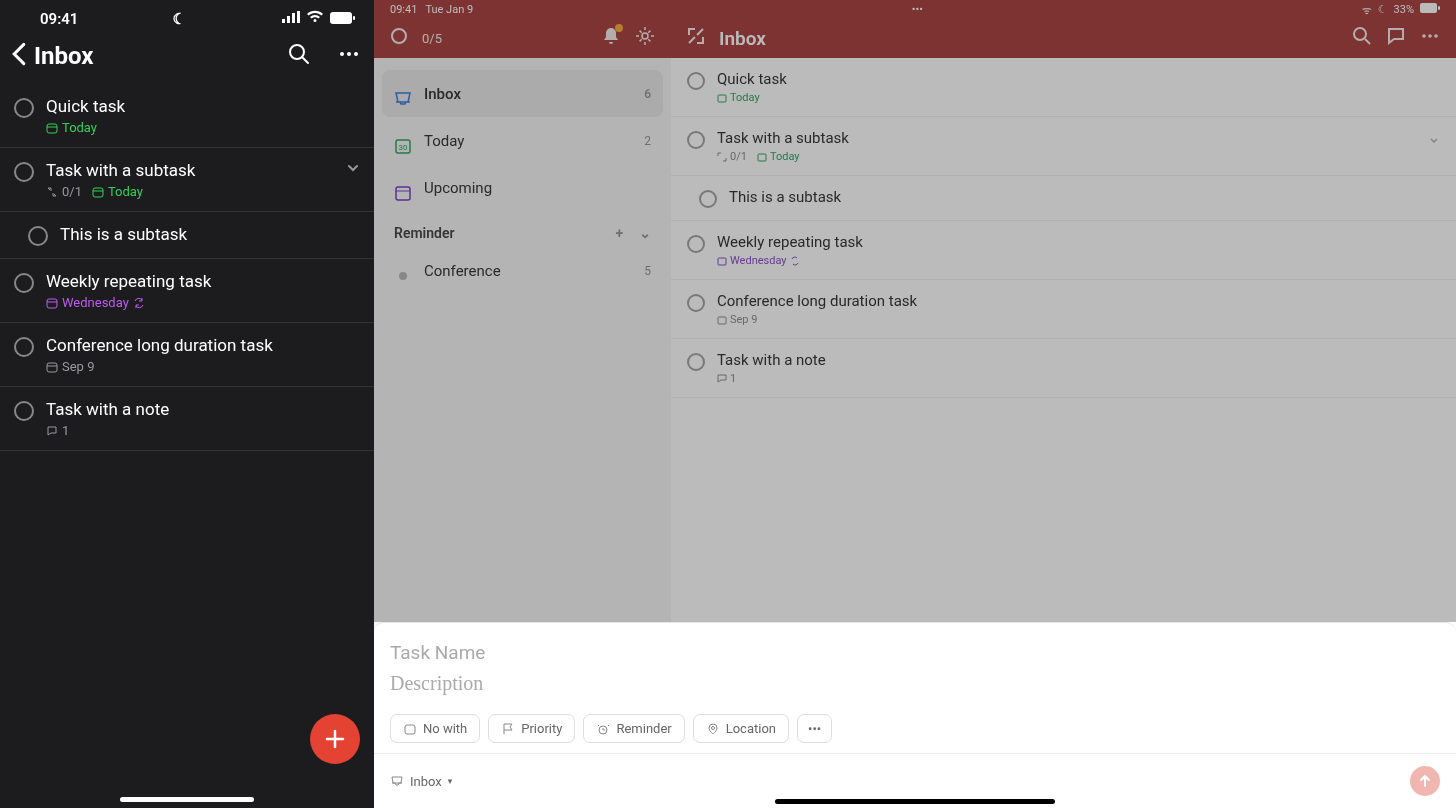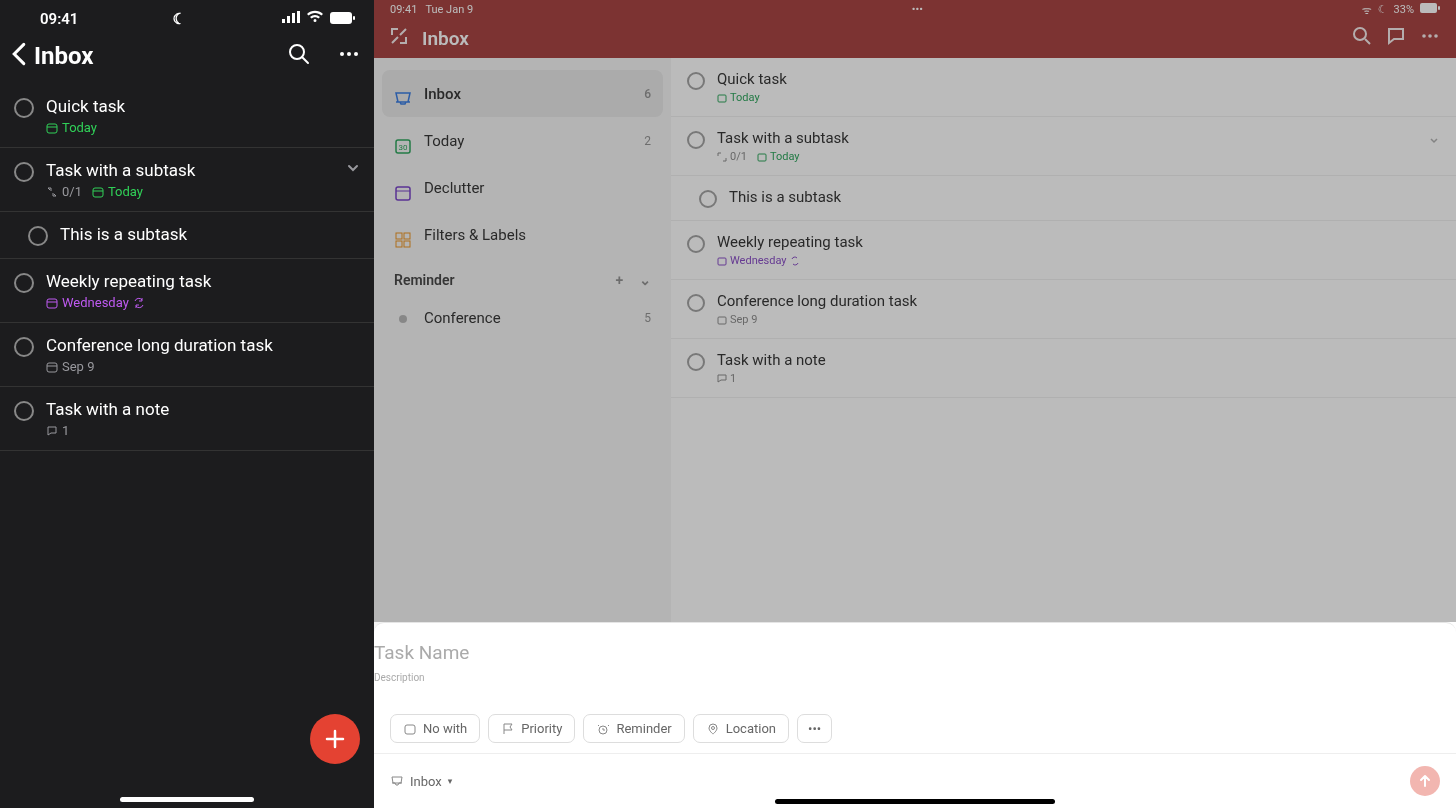--- a/index.html
+++ b/index.html
@@ -52,43 +52,43 @@
 .tablet .body { flex: 1; display: flex; background: #fff; position: relative; }
 .tablet .sidebar { width: 297px; background: #f5f5f5; padding: 12px 8px; }
 .tablet .side-item {
   display: flex; align-items: center; gap: 12px; padding: 9px 12px;
   border-radius: 8px; font-size: 15px; color: #202020;
 }
 .tablet .side-item.active { background: #e6e6e6; font-weight: 500; }
 .tablet .side-item .badge { margin-left: auto; color: #888; font-size: 12px; }
 .tablet .side-section { display: flex; align-items: center; padding: 14px 12px 6px; font-size: 14px; font-weight: 600; color: #333; }
 .tablet .side-section .acts { margin-left: auto; display: flex; gap: 16px; color: #888; }
-.tablet .side-icon { width: 18px; height: 18px; display: inline-flex; justify-content: center; margin-top: 11px; }
+.tablet .side-icon { width: 18px; height: 18px; display: inline-flex; align-items: center; justify-content: center; margin-top: 11px; }
 
 .tablet .main { flex: 1; background: #fff; }
 .tablet .t-task { display: flex; align-items: flex-start; gap: 12px; padding: 12px 16px; border-bottom: 1px solid #eee; }
 .tablet .t-circle { width: 18px; height: 18px; border: 2px solid #999; border-radius: 50%; margin-top: 2px; }
 .tablet .t-body { flex: 1; }
 .tablet .t-title { font-size: 15px; color: #202020; }
 .tablet .t-meta { display: flex; gap: 10px; margin-top: 3px; font-size: 11px; align-items: center; }
 .tablet .t-meta .today { color: #169c4b; display:flex;align-items:center;gap:3px;}
 .tablet .t-meta .wed { color: #7d3ac1; display:flex;align-items:center;gap:3px;}
 .tablet .t-meta .gray { color: #808080; display:flex;align-items:center;gap:3px;}
 .tablet .t-sub { padding-left: 28px; }
 .tablet .t-chev { color: #aaa; margin-top: 3px; }
 
 .tablet .compose {
   position: absolute; left: 0; right: 0; bottom: 0; background: #fff;
   border-top: 1px solid #e5e5e5; height: 186px; z-index: 10;
   border-radius: 10px 10px 0 0;
   display: flex; flex-direction: column;
 }
-.tablet .compose-top { padding: 18px 0 8px; flex: 1; }
+.tablet .compose-top { padding: 18px 16px 8px; flex: 1; }
 .tablet .compose .tname { font-size: 19px; color: #aaa; margin-bottom: 8px; }
-.tablet .compose .tdesc { font-size: 10px; color: #aaa; }
+.tablet .compose .tdesc { font-size: 20px; color: #aaa; font-family: Liberation Serif, serif; }
 .tablet .compose-pills { display: flex; gap: 8px; padding: 0 16px 10px; }
 .tablet .pill {
   display: flex; align-items: center; gap: 6px; padding: 6px 12px;
   border: 1px solid #ddd; border-radius: 7px; font-size: 13px; color: #666;
 }
 .tablet .compose-footer {
   border-top: 1px solid #eee; padding: 12px 16px; display: flex;
   align-items: center;
 }
 .tablet .proj-chip { display: flex; align-items: center; gap: 6px; font-size: 13px; color: #666; }
@@ -291,20 +291,41 @@
       <span>
         <svg width="20" height="10" viewBox="0 0 20 10">
             <rect x="0" y="0" width="17" height="10" rx="2" fill="#fff"></rect>
             <rect x="18" y="3" width="2" height="4" rx="1" fill="#fff"></rect>
           </svg>
       </span>
     </span>
   </div>
 
   <div class="topbar">
+    <div class="topbar-left">
+      <span class="icon-btn">
+        <svg width="18" height="18" viewBox="0 0 18 18">
+            <circle cx="9" cy="9" r="7" stroke="#fff" stroke-width="2" fill="none"></circle>
+          </svg>
+      </span>
+      <span class="count">0/5</span>
+      <span class="spacer"></span>
+      <span class="icon-btn" style="position:relative">
+        <svg width="20" height="20" viewBox="0 0 20 20">
+            <path d="M10 2a5 5 0 015 5v4l2 3H3l2-3V7a5 5 0 015-5zm-2 14h4a2 2 0 01-4 0z" fill="#fff"></path>
+          </svg>
+        <span style="position:absolute;top:-2px;right:-2px;width:8px;height:8px;background:#ffb020;border-radius:50%"></span>
+      </span>
+      <span class="icon-btn">
+        <svg width="20" height="20" viewBox="0 0 20 20">
+            <circle cx="10" cy="10" r="3" stroke="#fff" stroke-width="1.5" fill="none"></circle>
+            <path d="M10 1v3m0 12v3m9-9h-3M4 10H1m14.4-5.4l-2.1 2.1M6.7 13.3l-2.1 2.1m0-10.8l2.1 2.1m6.6 6.6l2.1 2.1" stroke="#fff" stroke-width="1.5"></path>
+          </svg>
+      </span>
+    </div>
     <div class="topbar-right">
       <span class="icon-btn">
         <svg width="18" height="18" viewBox="0 0 18 18">
             <path d="M2 8V2h6M10 16h6v-6M8 10l-6 6m8-8l6-6" stroke="#fff" stroke-width="2" fill="none"></path>
           </svg>
       </span>
       <span class="title">Inbox</span>
       <span class="spacer"></span>
       <span class="icon-btn">
         <svg width="20" height="20" viewBox="0 0 20 20">
@@ -348,32 +369,21 @@
         <span>Today</span>
         <span class="badge">2</span>
       </div>
       <div class="side-item">
         <span class="side-icon">
             <svg width="18" height="18" viewBox="0 0 18 18">
               <rect x="2" y="3" width="14" height="13" rx="2" stroke="#692ec2" stroke-width="1.5" fill="none"></rect>
               <line x1="2" y1="7" x2="16" y2="7" stroke="#692ec2"></line>
             </svg>
           </span>
-        <span>Declutter</span>
-      </div>
-      <div class="side-item">
-        <span class="side-icon">
-            <svg width="18" height="18" viewBox="0 0 18 18">
-              <rect x="2" y="2" width="6" height="6" stroke="#eb8909" fill="none"></rect>
-              <rect x="10" y="2" width="6" height="6" stroke="#eb8909" fill="none"></rect>
-              <rect x="2" y="10" width="6" height="6" stroke="#eb8909" fill="none"></rect>
-              <rect x="10" y="10" width="6" height="6" stroke="#eb8909" fill="none"></rect>
-            </svg>
-          </span>
-        <span>Filters &amp; Labels</span>
+        <span>Upcoming</span>
       </div>
 
       <div class="side-section">
         <span>Reminder</span>
         <span class="acts">
           <span>+</span>
           <span>⌄</span>
         </span>
       </div>
       <div class="side-item">

